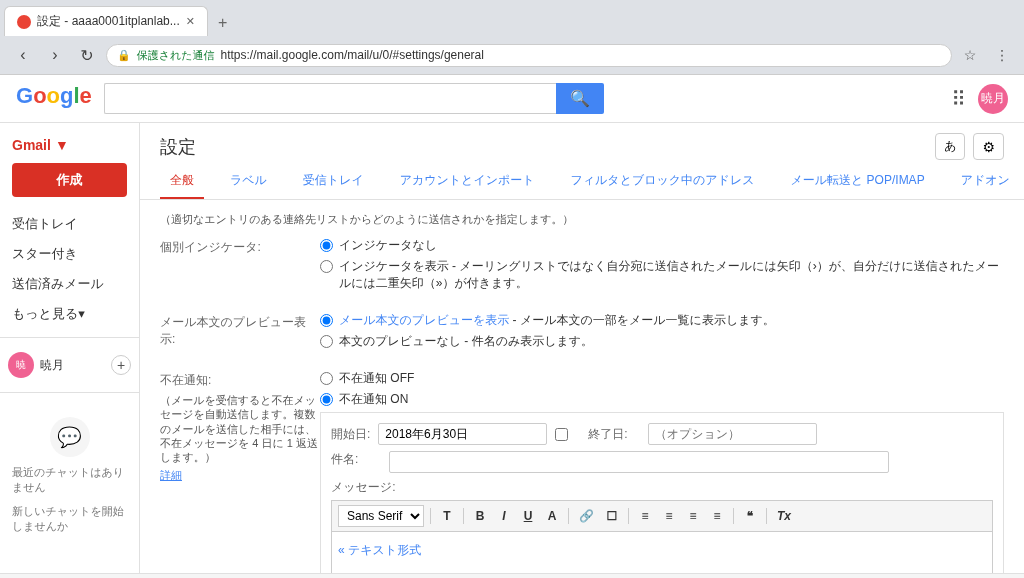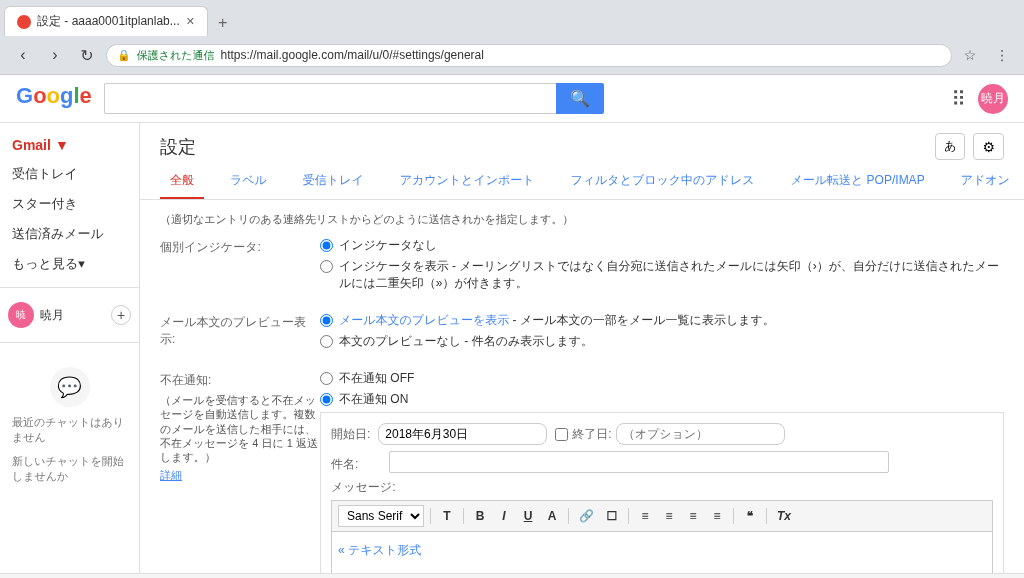--- a/index.html
+++ b/index.html
@@ -79,23 +79,23 @@
     .settings-label { width: 160px; flex-shrink: 0; font-size: 12px; color: #666; padding-top: 2px; }
     .settings-value { flex: 1; font-size: 12px; }
 
     .radio-option { display: flex; align-items: flex-start; gap: 6px; margin-bottom: 4px; }
     .radio-option input[type="radio"] { margin-top: 2px; flex-shrink: 0; }
     .radio-label { font-size: 12px; color: #333; }
 
     .vacation-section { border: 1px solid #e0e0e0; padding: 10px; background: #fff; }
     .vacation-dates { display: flex; align-items: center; gap: 8px; margin-bottom: 6px; }
     .vacation-date-label { font-size: 12px; color: #666; }
-    .date-input { border: 1px solid #ccc; padding: 3px 6px; font-size: 12px; border-radius: 8px; }
-    .end-date-check { display: flex; align-items: center; gap: 4px; font-size: 12px; color: #666; }
-    .subject-row { display: flex; align-items: flex-end; gap: 8px; margin-bottom: 6px; }
+    .date-input { border: 1px solid #ccc; padding: 3px 6px; font-size: 12px; border-radius: 2px; }
+    .end-date-check { display: flex; align-items: center; gap: 20px; font-size: 12px; color: #666; }
+    .subject-row { display: flex; align-items: flex-start; gap: 8px; margin-bottom: 6px; }
     .subject-label { font-size: 12px; color: #666; width: 50px; }
     .subject-input { border: 1px solid #ccc; padding: 3px 6px; font-size: 12px; border-radius: 2px; flex: 1; max-width: 500px; }
     .message-label { font-size: 12px; color: #666; margin-bottom: 4px; }
 
     
     .editor-toolbar { display: flex; align-items: center; gap: 4px; padding: 4px 6px; background: #f5f5f5; border: 1px solid #ccc; border-bottom: none; flex-wrap: wrap; }
     .toolbar-font { font-size: 12px; border: 1px solid #ccc; padding: 2px 4px; background: white; cursor: pointer; }
     .toolbar-sep { width: 1px; height: 16px; background: #ccc; margin: 0 2px; }
     .toolbar-btn { background: none; border: none; cursor: pointer; font-size: 12px; padding: 2px 4px; color: #333; font-weight: bold; min-width: 20px; }
 
@@ -157,20 +157,21 @@
     </div>
   </div>
 
   <div class="main-layout">
 
     <div class="sidebar">
       <div class="gmail-label">
         <span>Gmail</span>
         <span>▼</span>
       </div>
+      <button class="compose-btn">作成</button>
       <div class="sidebar-item">
         <span>受信トレイ</span>
       </div>
       <div class="sidebar-item">
         <span>スター付き</span>
       </div>
       <div class="sidebar-item">
         <span>送信済みメール</span>
       </div>
       <div class="sidebar-item">

